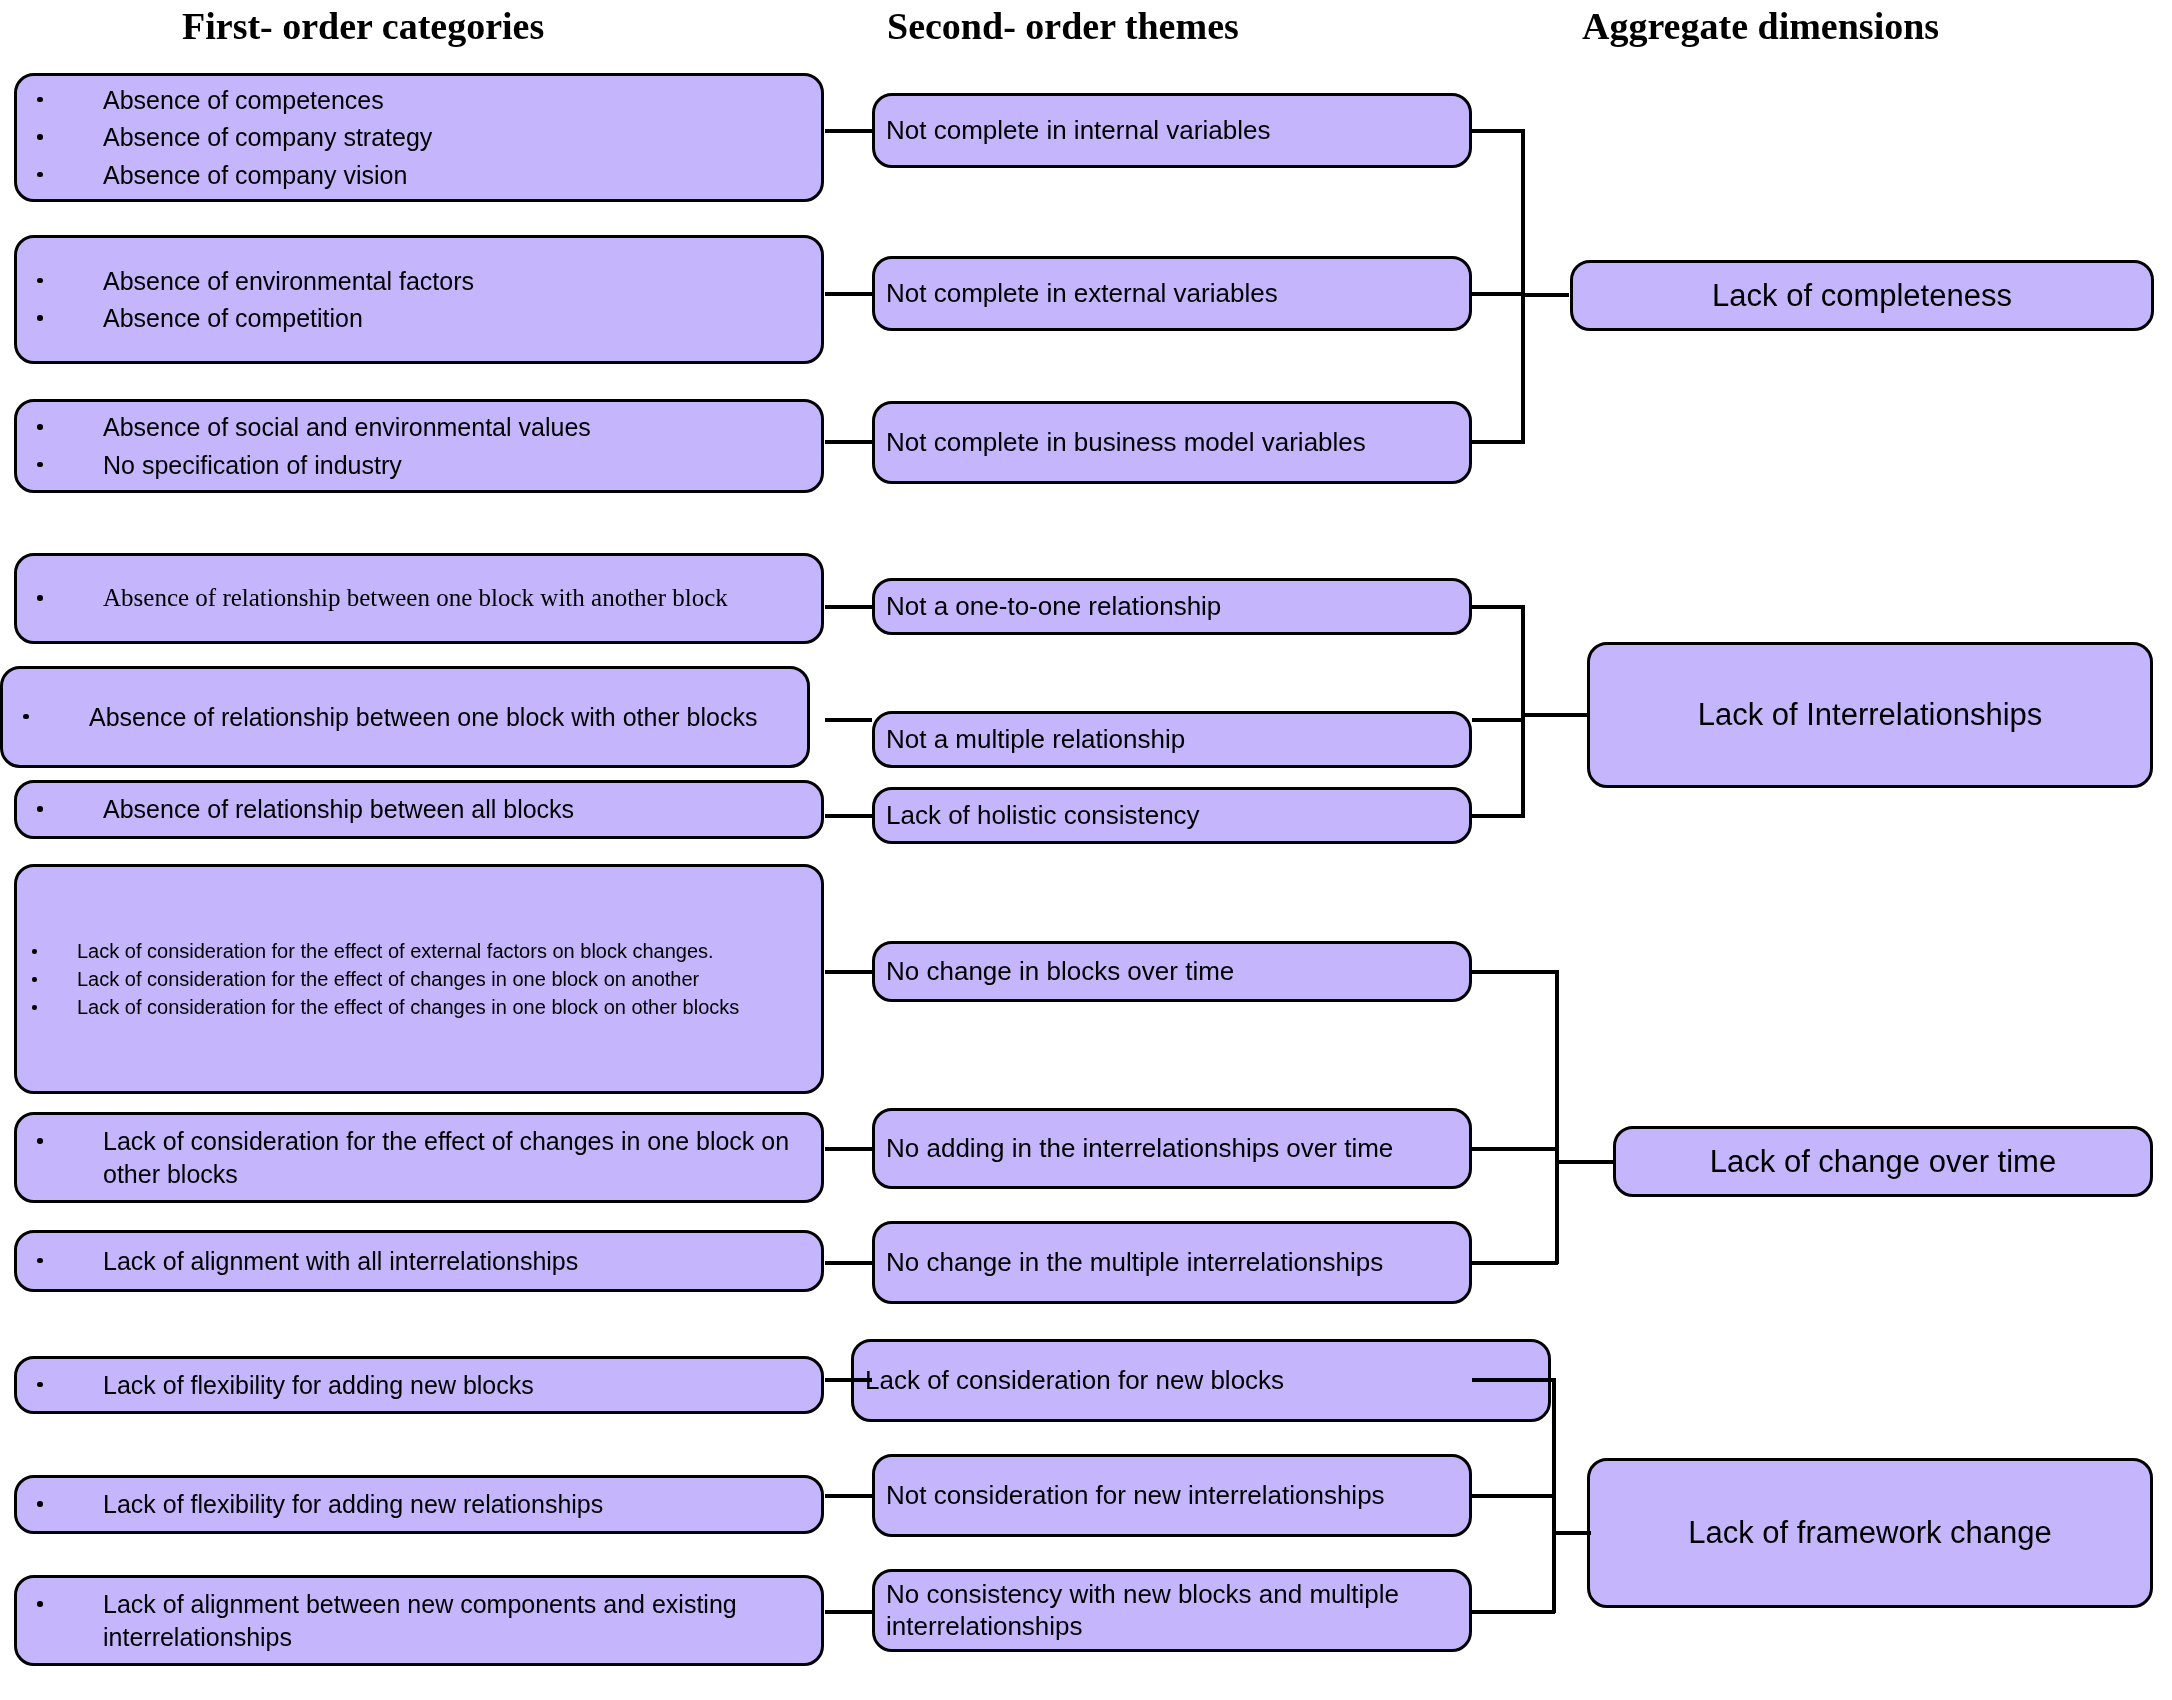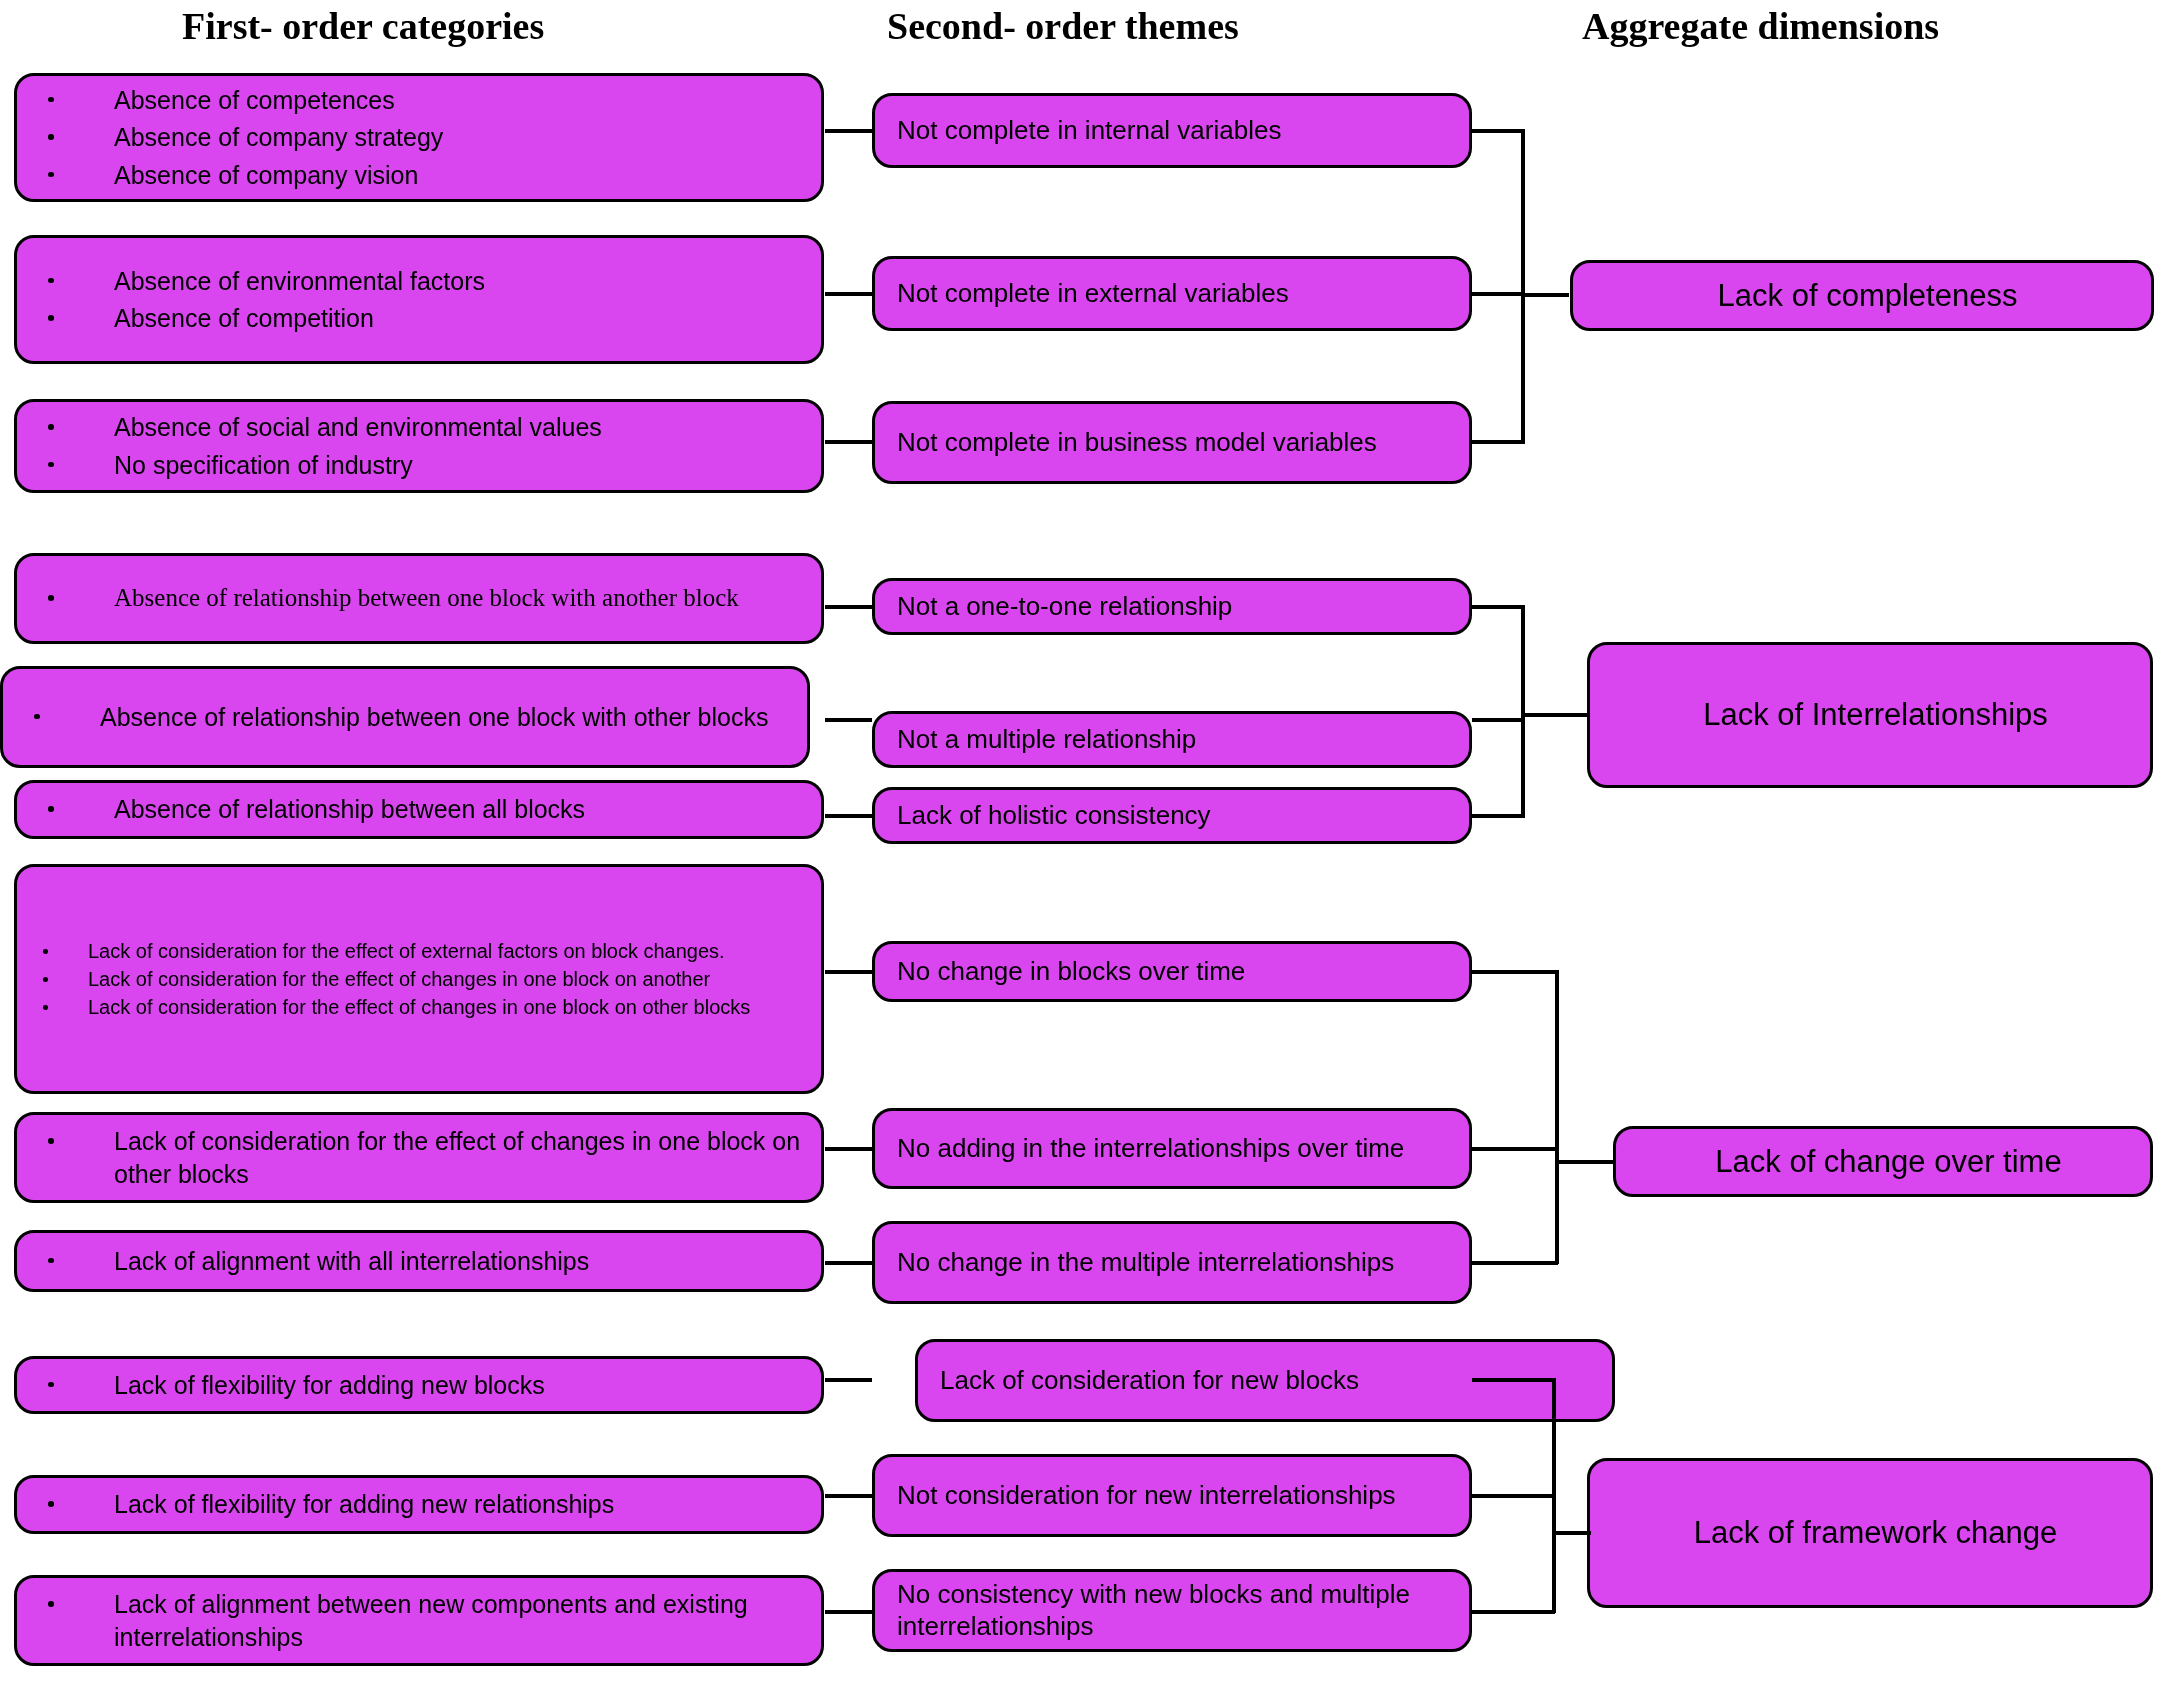--- a/index.html
+++ b/index.html
@@ -19,25 +19,24 @@
     font-size:38px;
     line-height:1;
     white-space:nowrap;
     color:#000;
   }
   .node{
     position:absolute;
     box-sizing:border-box;
     border:3.6px solid #000;
     border-radius:20px;
-    background:#d946ef;
+    background:#c4b5fd;
     display:flex;
     flex-direction:column;
     justify-content:center;
-    padding-left:11px;
   }
   .node.center{align-items:flex-start;}
   .bullets{
     list-style:none;
     margin:0;
     padding:0;
     width:100%;
   }
   .bullets li{
     position:relative;
@@ -191,21 +190,21 @@
   <div class="node center" style="left:872px;top:941px;width:600px;height:61px;">
     <div class="theme-text">No change in blocks over time</div>
   </div>
   <div class="node center" style="left:872px;top:1108px;width:600px;height:81px;">
     <div class="theme-text">No adding in the interrelationships over time</div>
   </div>
   <div class="node center" style="left:872px;top:1221px;width:600px;height:83px;">
     <div class="theme-text">No change in the multiple interrelationships</div>
   </div>
 
-  <div class="node center" style="left:915px;top:1339px;width:700px;height:83px;">
+  <div class="node center" style="left:851px;top:1339px;width:700px;height:83px;">
     <div class="theme-text">Lack of consideration for new blocks</div>
   </div>
   <div class="node center" style="left:872px;top:1454px;width:600px;height:83px;">
     <div class="theme-text">Not consideration for new interrelationships</div>
   </div>
   <div class="node center" style="left:872px;top:1569px;width:600px;height:83px;">
     <div class="theme-text">No consistency with new blocks and multiple interrelationships</div>
   </div>
 
   <div class="node" style="left:1570px;top:260px;width:584px;height:71px;">

